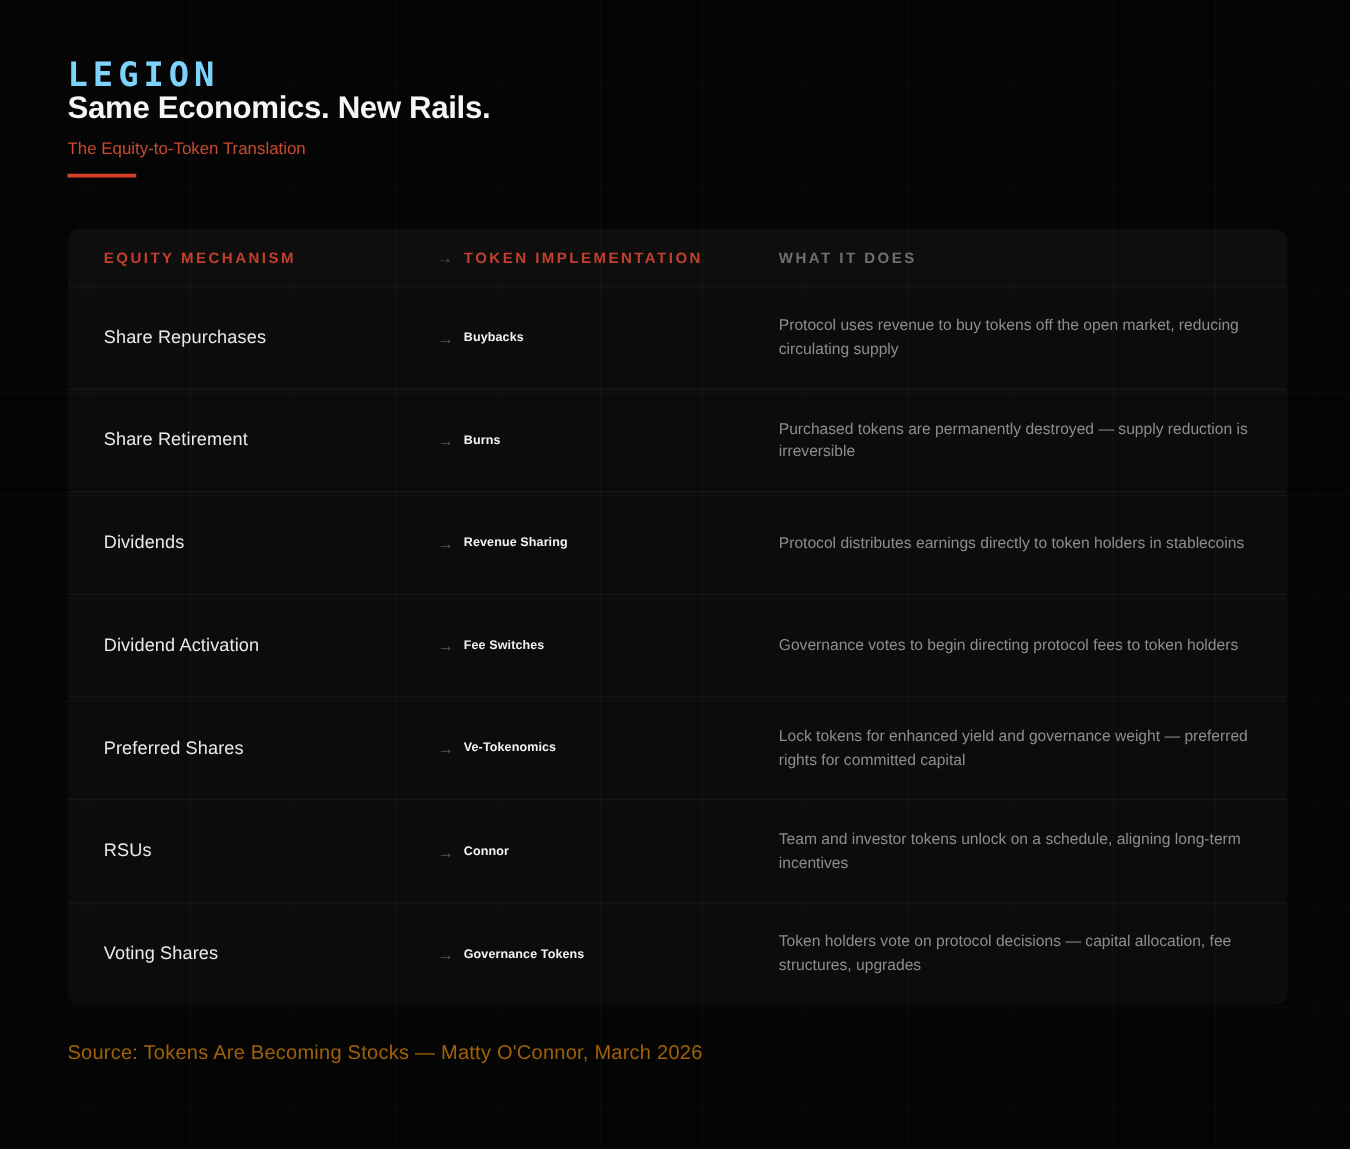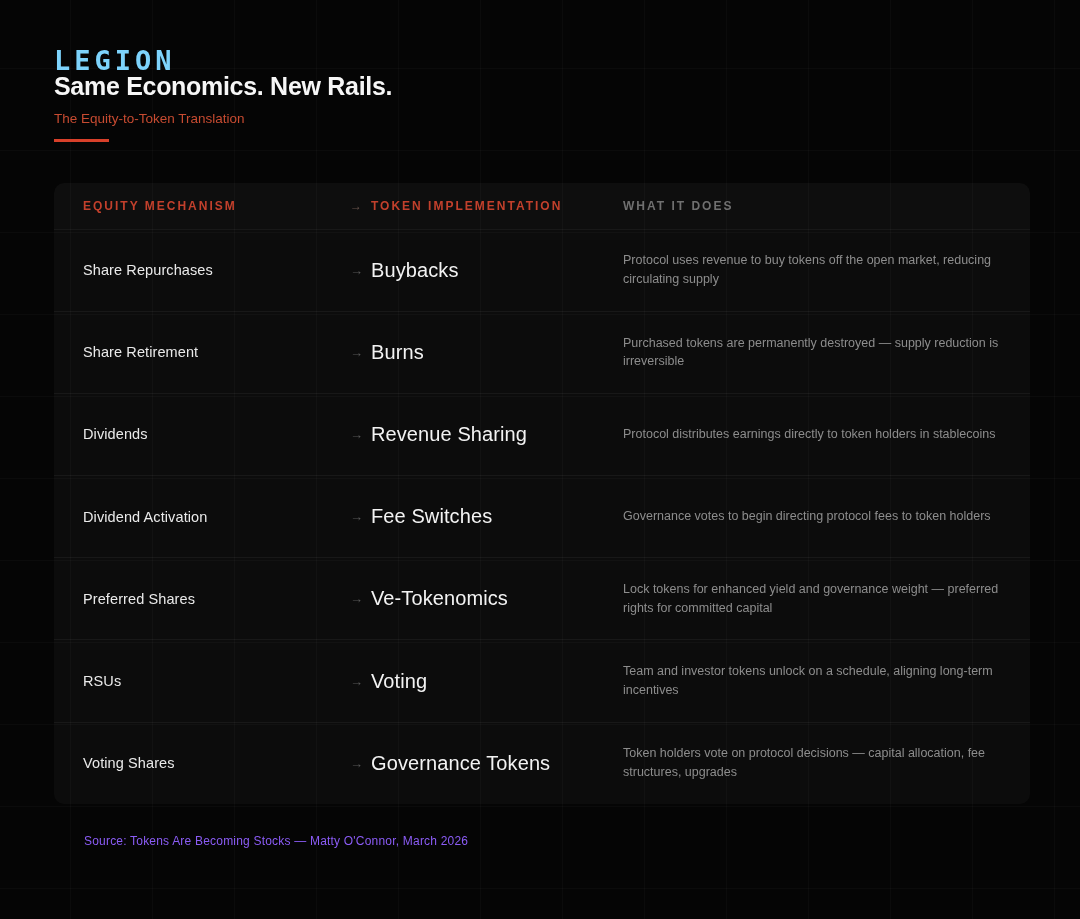--- a/index.html
+++ b/index.html
@@ -77,39 +77,38 @@
     border-top: 1px solid rgba(255,255,255,0.05);
   }
   .cell-equity {
     font-size: 14.5px;
     font-weight: 500;
     color: #eaeaea;
     letter-spacing: 0.1px;
   }
   .cell-arrow { color: #585858; font-size: 13px; }
   .cell-token {
-    font-size: 20px;
-    font-weight: 400;
+    font-size: 10px;
+    font-weight: 700;
     color: #f3f3f3;
     letter-spacing: 0.1px;
   }
   .cell-desc {
     font-size: 12.5px;
     line-height: 1.5;
     color: #8d8d8d;
     max-width: 385px;
     padding: 14px 0;
   }
 
   .footer {
     margin-top: 30px;
-    font-size: 12px;
-    color: #8b5cf6;
+    font-size: 16px;
+    color: #a16207;
     letter-spacing: 0.2px;
-    margin-left: 30px;
   }
 </style>
 </head>
 <body>
 
 <div class="page">
 
   <div class="logo">LEGION</div>
 
   <h1 class="title">Same Economics. New Rails.</h1>
@@ -159,21 +158,21 @@
   <div class="grid-row data-row">
     <div class="cell-equity">Preferred Shares</div>
     <div class="cell-arrow">→</div>
     <div class="cell-token">Ve-Tokenomics</div>
     <div class="cell-desc">Lock tokens for enhanced yield and governance weight — preferred rights for committed capital</div>
   </div>
 
   <div class="grid-row data-row">
     <div class="cell-equity">RSUs</div>
     <div class="cell-arrow">→</div>
-    <div class="cell-token">Voting</div>
+    <div class="cell-token">Connor</div>
     <div class="cell-desc">Team and investor tokens unlock on a schedule, aligning long-term incentives</div>
   </div>
 
   <div class="grid-row data-row">
     <div class="cell-equity">Voting Shares</div>
     <div class="cell-arrow">→</div>
     <div class="cell-token">Governance Tokens</div>
     <div class="cell-desc">Token holders vote on protocol decisions — capital allocation, fee structures, upgrades</div>
   </div>
 </div>

